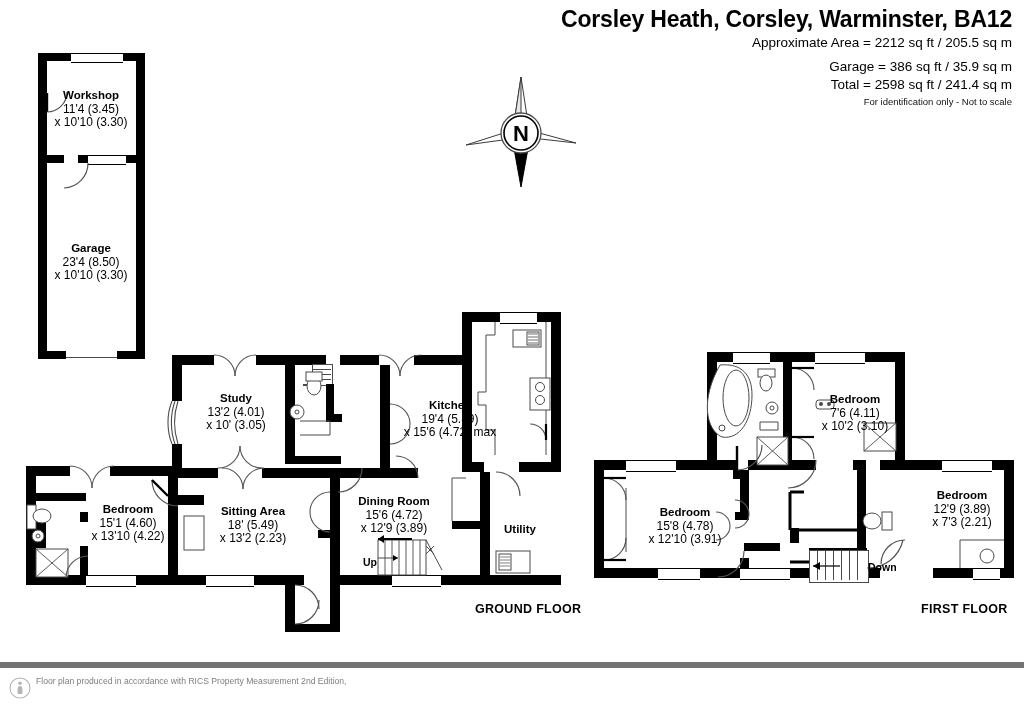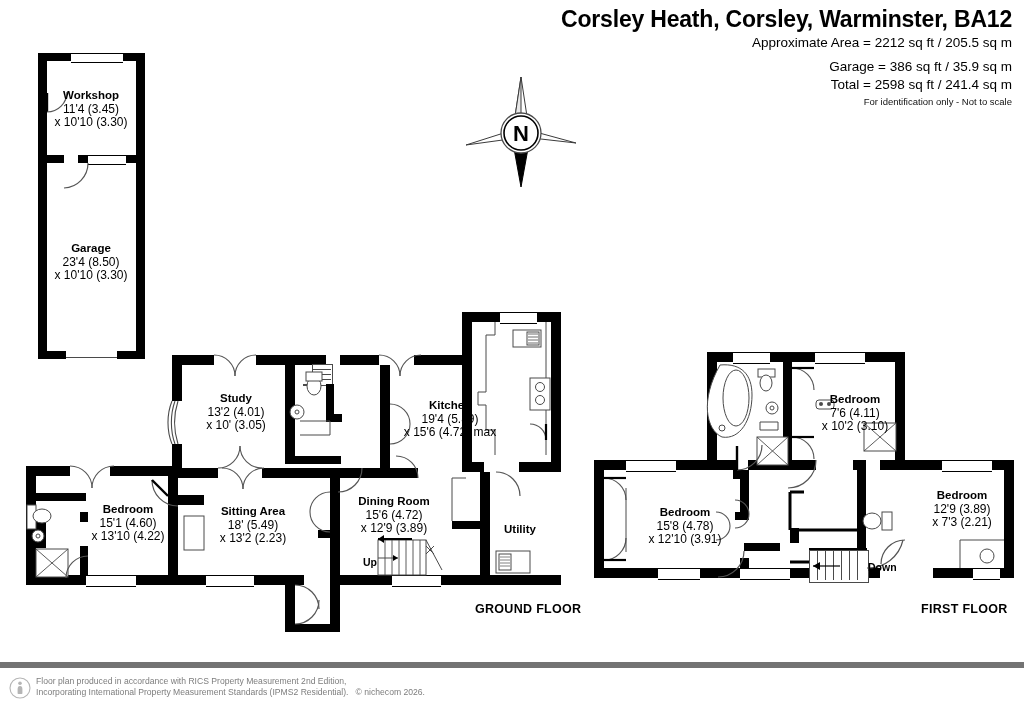--- a/index.html
+++ b/index.html
@@ -673,20 +673,16 @@
   </div>
 
   <div id="footer">
     <svg class="icon" width="22" height="22" viewBox="0 0 22 22">
       <circle cx="11" cy="11" r="10" fill="#fff" stroke="#b5b5b5" stroke-width="1.1"></circle>
       <circle cx="11" cy="6.2" r="1.8" fill="#b5b5b5"></circle>
       <path d="M11,9 C13,9 13.4,10.6 13.4,12.6 L13.4,16.4 C13.4,17.2 8.6,17.2 8.6,16.4 L8.6,12.6 C8.6,10.6 9,9 11,9 Z" fill="#b5b5b5"></path>
     </svg>
     <div class="txt">
       <div>Floor plan produced in accordance with RICS Property Measurement 2nd Edition,</div>
-      <div>
-        <span>Incorporating International Property Measurement Standards (IPMS2 Residential).</span>
-        &nbsp;&nbsp;<span>© nichecom 2026.</span>
-      </div>
     </div>
   </div>
 
 </div>
 
 </body></html>

